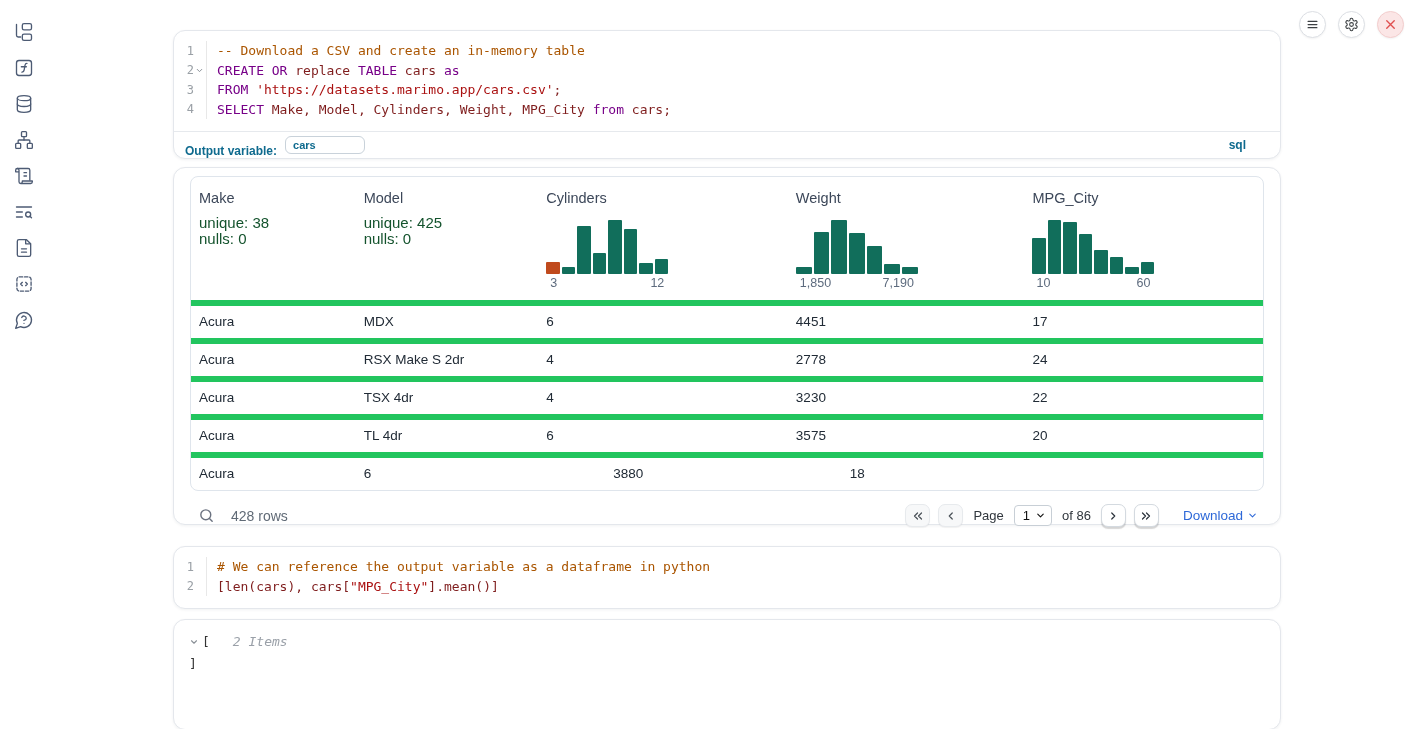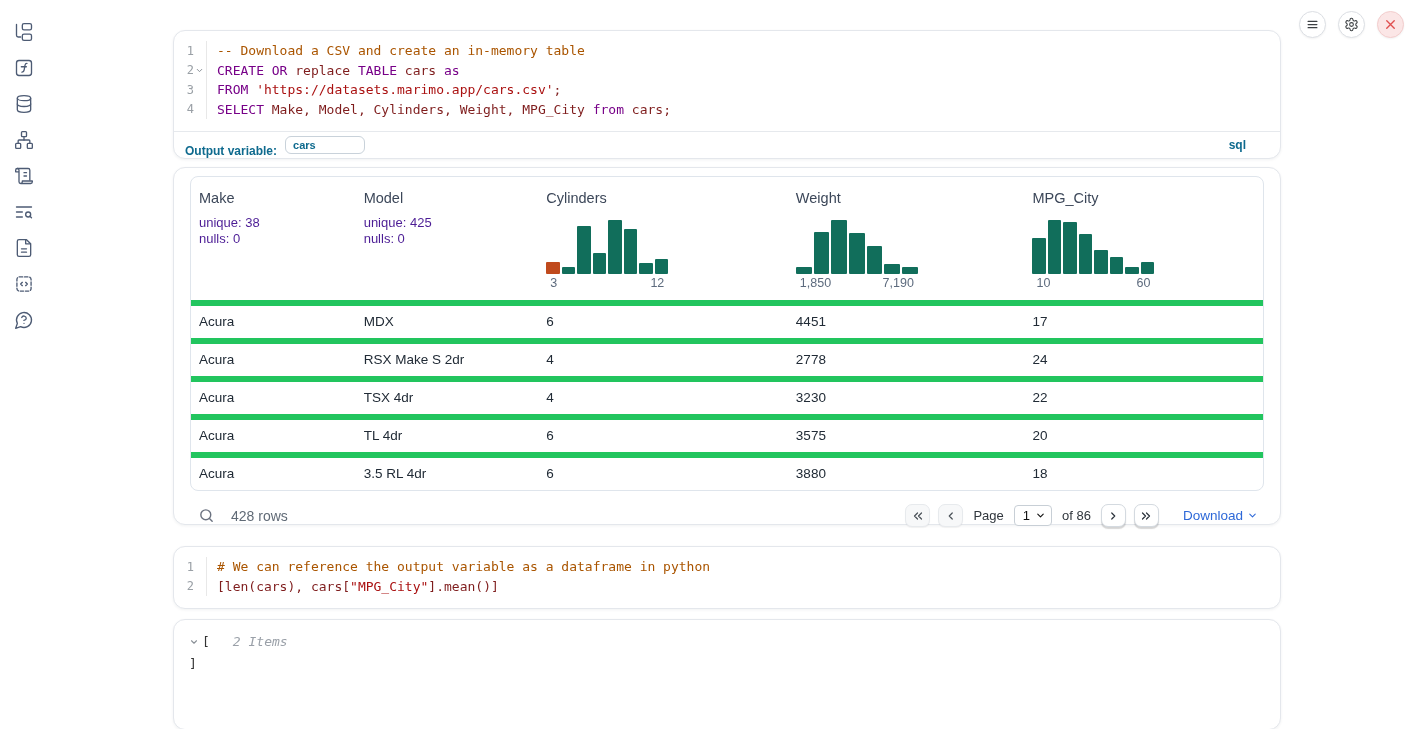--- a/index.html
+++ b/index.html
@@ -47,21 +47,21 @@
                   font-size:11px; font-weight:bold; color:#0e6a8e; padding:0 7px;
                   font-family:"Liberation Sans", sans-serif; outline:none; }
   .lang-badge { margin-left:auto; font-size:12px; font-weight:bold; color:#0e6a8e; }
 
   
   .output-card { margin-top:8px; padding:8px 16px 0 16px; height:358px; }
   .table-card { border:1px solid #dfe5ec; border-radius:8px; overflow:hidden; }
   .trow { display:flex; }
   .th { padding:13px 8px 10px 8px; }
   .cname { font-size:14.5px; color:#3c4759; }
-  .cstat { font-size:13px; color:#4c1d95; margin-top:9px; line-height:16px; }
+  .cstat { font-size:15px; color:#14532d; margin-top:9px; line-height:16px; }
   .cstat + .cstat { margin-top:0; }
   .hist { margin-top:12px; width:122px; height:56px; display:flex; align-items:flex-end; gap:2px; }
   .bar { flex:1; border-radius:1px; }
   .hist-labels { width:122px; display:flex; justify-content:space-between; padding:2px 4px 0 4px;
                  font-size:12.5px; color:#5d6b7e; }
   .col0{width:15.36%;} .col1{width:17.04%;} .col2{width:23.28%;} .col3{width:22.07%;} .col4{width:22.25%;}
   .tbody .trow { border-top:6px solid #22c55e; }
   .td { padding:0 8px; line-height:32px; font-size:13.5px; color:#212b36; }
 
   .table-footer { display:flex; align-items:center; padding:13px 6px 0 8px; }
@@ -305,21 +305,20 @@
           </div>
           <div class="trow">
             <div class="td col0">Acura</div>
             <div class="td col1">TL 4dr</div>
             <div class="td col2">6</div>
             <div class="td col3">3575</div>
             <div class="td col4">20</div>
           </div>
           <div class="trow">
             <div class="td col0">Acura</div>
-            <div class="td col1">3.5 RL 4dr</div>
             <div class="td col2">6</div>
             <div class="td col3">3880</div>
             <div class="td col4">18</div>
           </div>
         </div>
     </div>
     <div class="table-footer">
       <svg viewBox="0 0 24 24" width="17" height="17" fill="none" stroke="#6b7280" stroke-width="2" stroke-linecap="round">
           <circle cx="11" cy="11" r="7"></circle>
           <path d="m20 20-3.5-3.5"></path>

